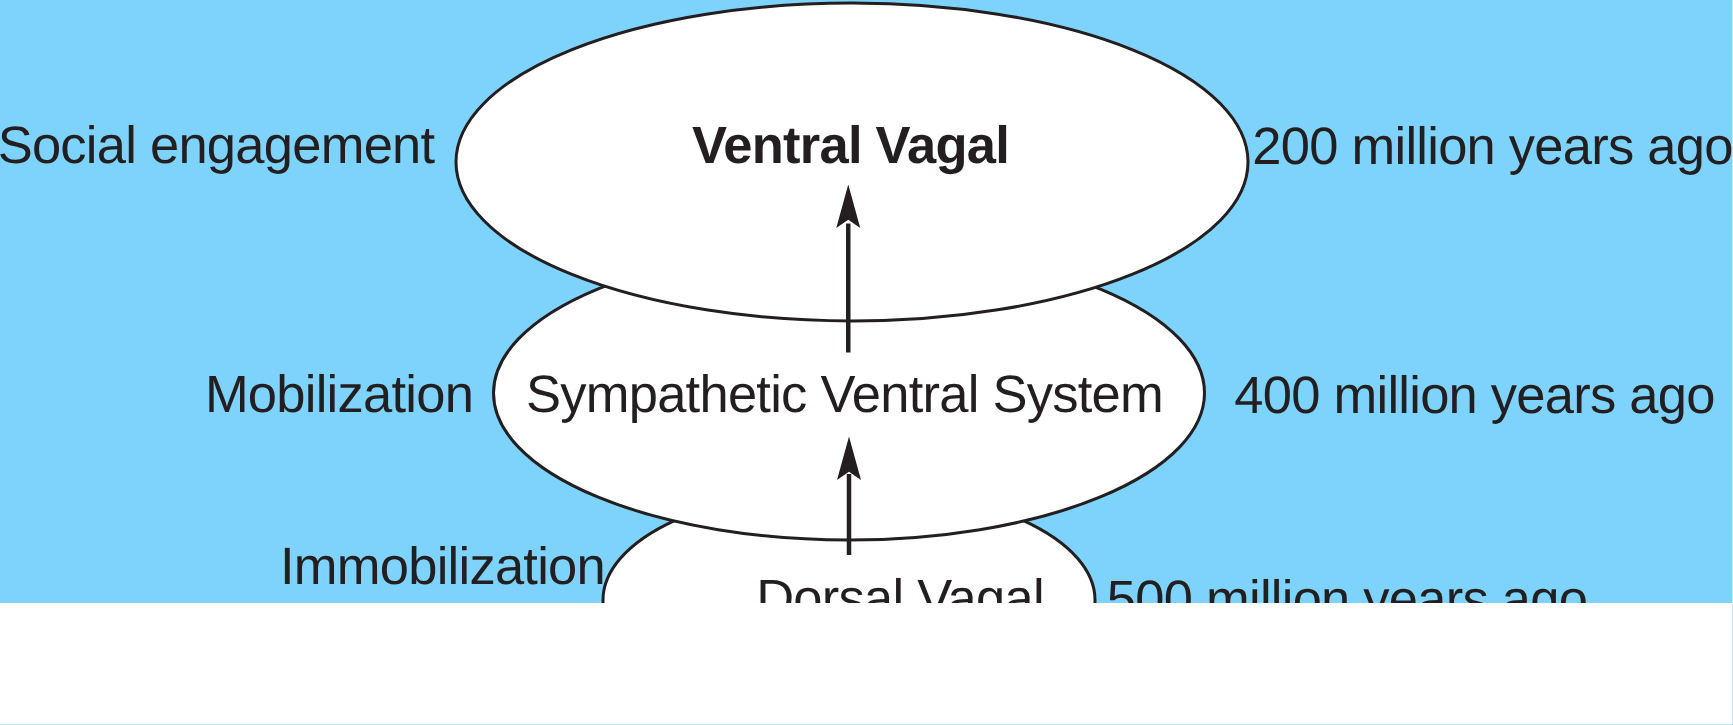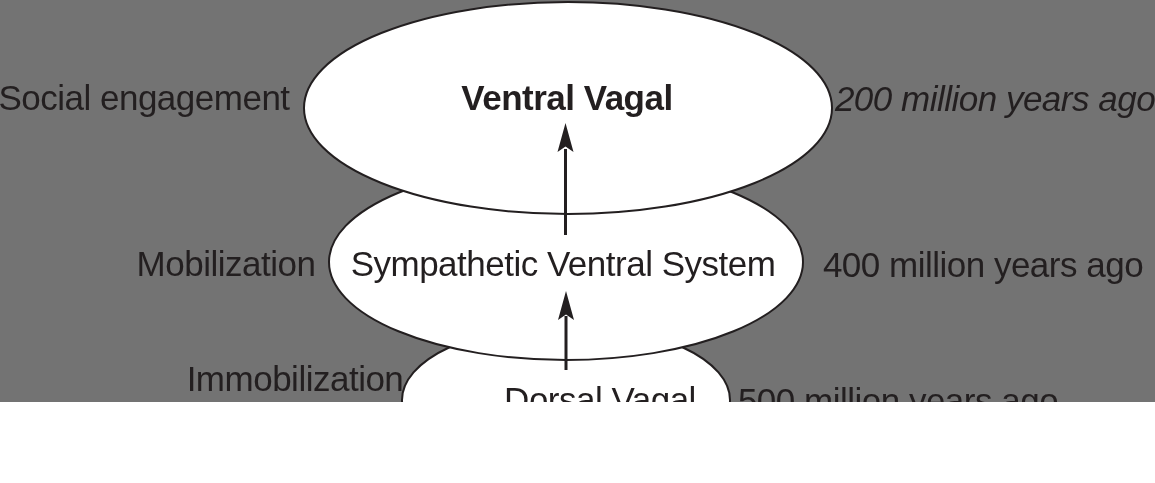--- a/index.html
+++ b/index.html
@@ -4,21 +4,21 @@
 <style>
   html, body {
     margin: 0;
     padding: 0;
     background: #ffffff;
   }
   .canvas {
     position: relative;
     width: 1155px;
     height: 402px;
-    background: #737373;
+    background: #7dd3fc;
     overflow: hidden;
     font-family: "Liberation Sans", "DejaVu Sans", sans-serif;
   }
   .canvas svg {
     position: absolute;
     left: 0;
     top: 0;
   }
   .lbl {
     position: absolute;
@@ -63,21 +63,21 @@
     </g>
 
     <g>
       <line class="arrow-line" x1="566" y1="370" x2="566" y2="316"></line>
       <path class="arrow-head" d="M566 291 L558 320 L566 314.5 L574 320 Z"></path>
     </g>
   </svg>
 
   <div class="lbl" style="left:144px; top:97px;">Social engagement</div>
   <div class="lbl" style="left:567px; top:97px;font-weight:bold;">Ventral Vagal</div>
-  <div class="lbl" style="left:995px; top:98px;font-style:italic;">200 million years ago</div>
+  <div class="lbl" style="left:995px; top:98px;">200 million years ago</div>
 
   <div class="lbl" style="left:226px; top:263px;">Mobilization</div>
   <div class="lbl" style="left:563px; top:263px;">Sympathetic Ventral System</div>
   <div class="lbl" style="left:983px; top:264px;">400 million years ago</div>
 
   <div class="lbl" style="left:276px; top:378px;margin-left:19px;">Immobilization</div>
   <div class="lbl" style="left:565px; top:399px;margin-left:35px;">Dorsal Vagal</div>
   <div class="lbl" style="left:898px; top:400px;">500 million years ago</div>
 
 </div>

